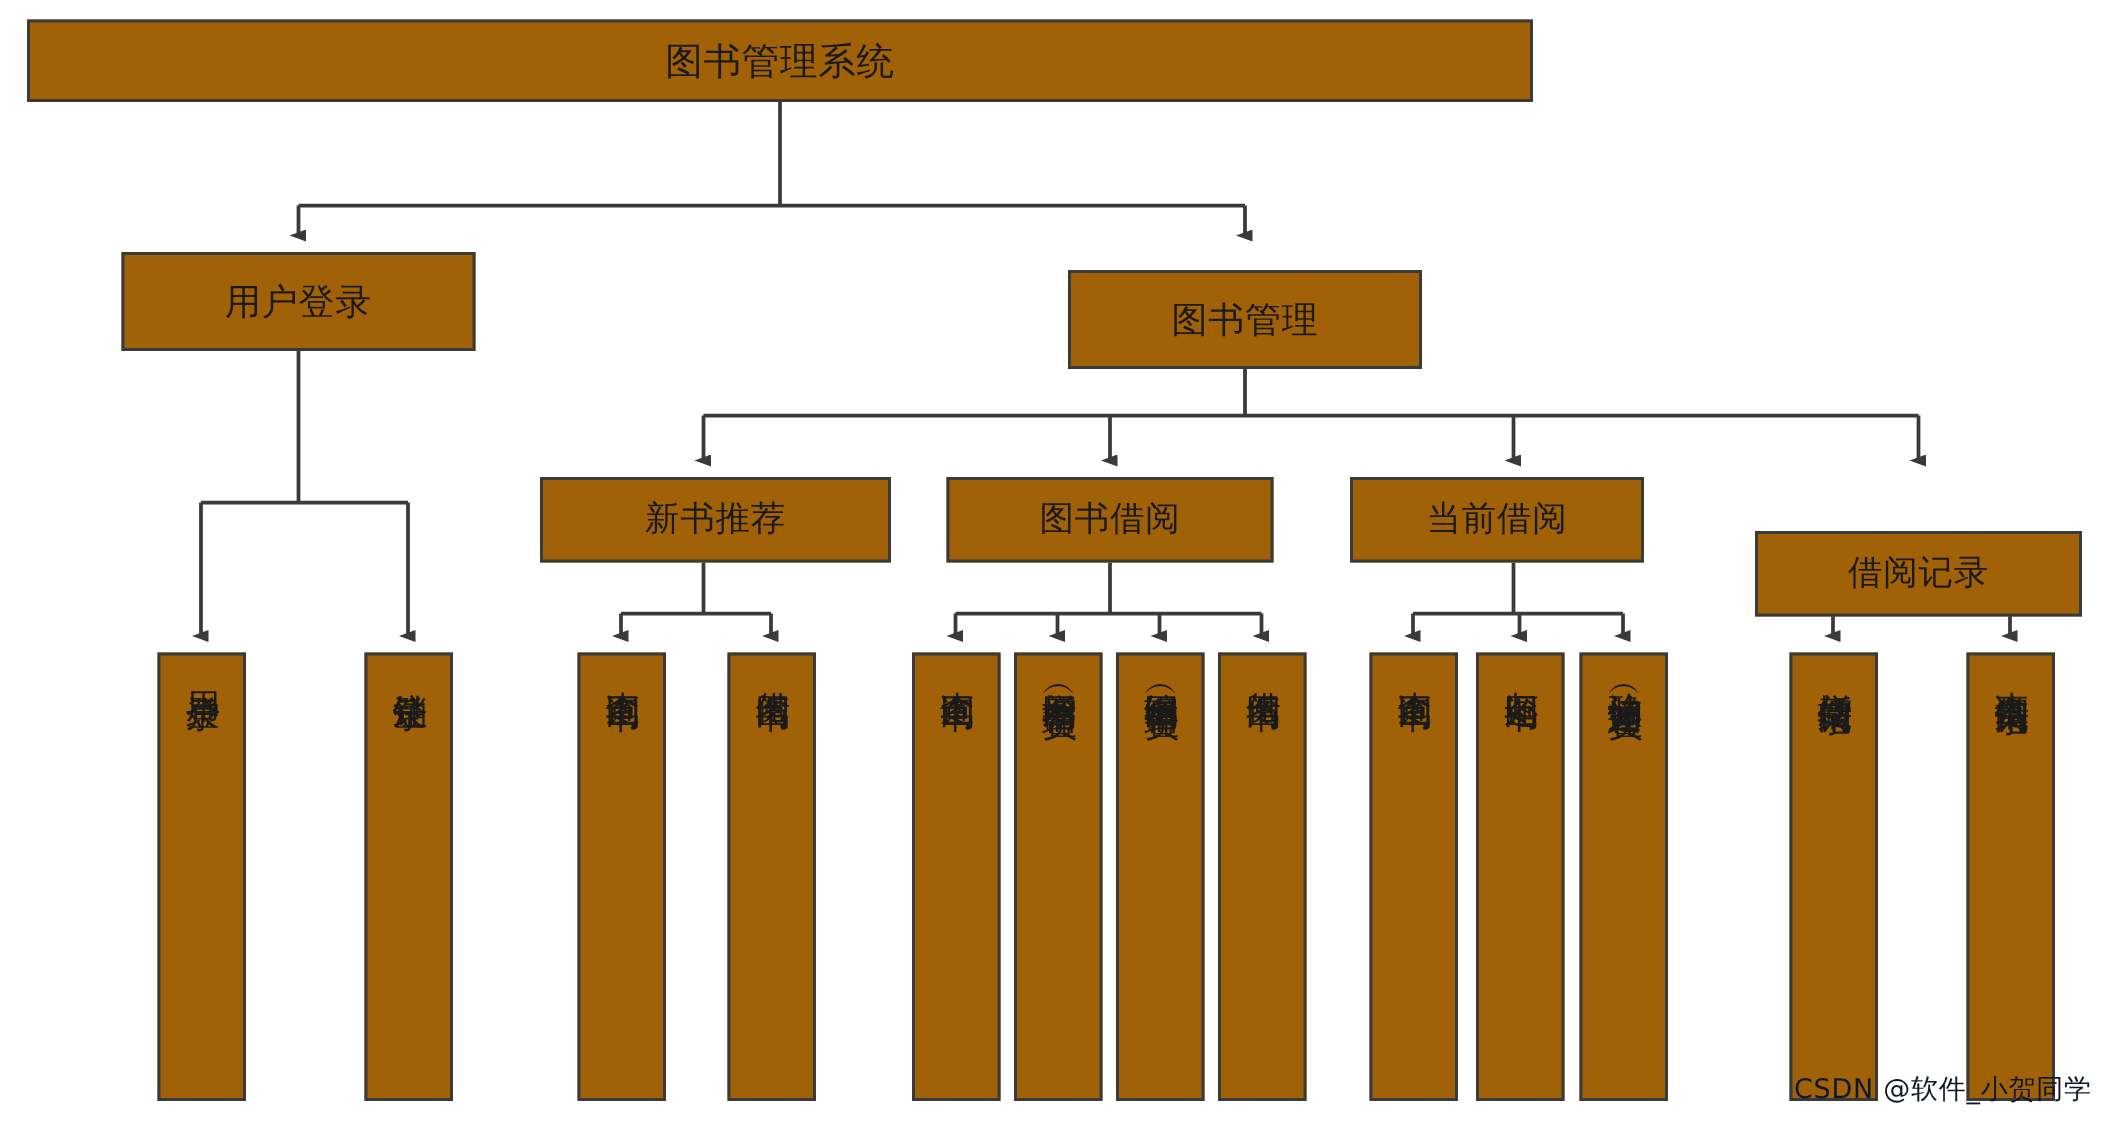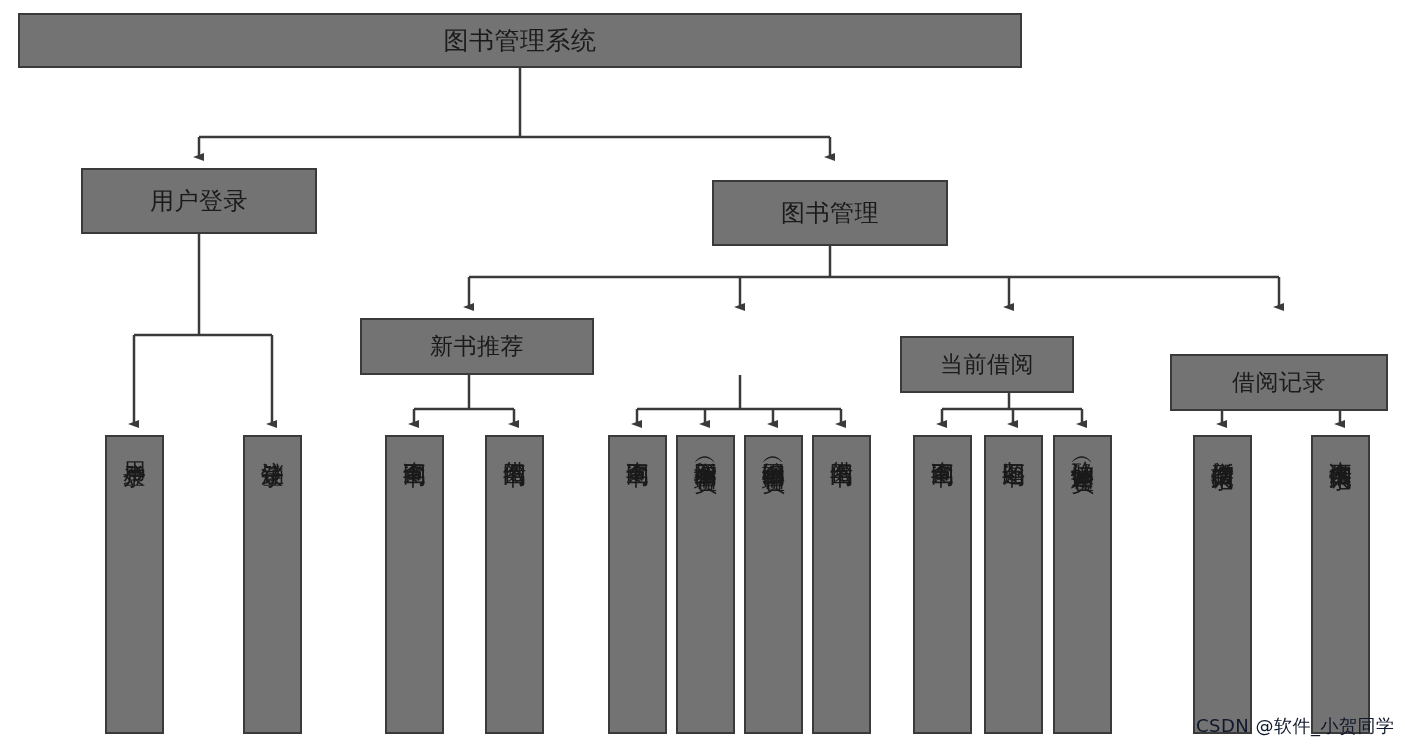--- a/index.html
+++ b/index.html
@@ -23,21 +23,21 @@
     left: 0;
     top: 0;
     width: 1405px;
     height: 747px;
     pointer-events: none;
   }
   .node {
     position: absolute;
     box-sizing: border-box;
     border: 2px solid #3a3a3a;
-    background: #737373;
+    background: #a16207;
     display: flex;
     align-items: center;
     justify-content: center;
     color: #1a1a1a;
   }
   .node .lbl {
     display: block;
     text-align: center;
     line-height: 1.12;
     letter-spacing: 0.5px;
@@ -121,21 +121,24 @@
   <div class="node node-l2" style="left: 81px; top: 168px; width: 236px; height: 66px;">
     <span class="lbl">用户登录</span>
   </div>
   <div class="node node-l2" style="left: 712px; top: 168px; width: 236px; height: 66px; margin-top: 12px;">
     <span class="lbl">图书管理</span>
   </div>
 
   <div class="node node-l3" style="left: 360px; top: 318px; width: 234px; height: 57px;">
     <span class="lbl">新书推荐</span>
   </div>
-  <div class="node node-l3" style="left: 900px; top: 318px; width: 174px; height: 57px; margin-top: 18px;">
+  <div class="node node-l3" style="left: 631px; top: 318px; width: 218px; height: 57px;">
+    <span class="lbl">图书借阅</span>
+  </div>
+  <div class="node node-l3" style="left: 900px; top: 318px; width: 196px; height: 57px;">
     <span class="lbl">当前借阅</span>
   </div>
   <div class="node node-l3" style="left: 1170px; top: 318px; width: 218px; height: 57px; margin-top: 36px;">
     <span class="lbl">借阅记录</span>
   </div>
 
   <div class="node node-leaf" style="left: 105px; top: 435px; width: 59px; height: 299px;">
     <span class="lbl">用户登录</span>
   </div>
   <div class="node node-leaf" style="left: 243px; top: 435px; width: 59px; height: 299px;">

